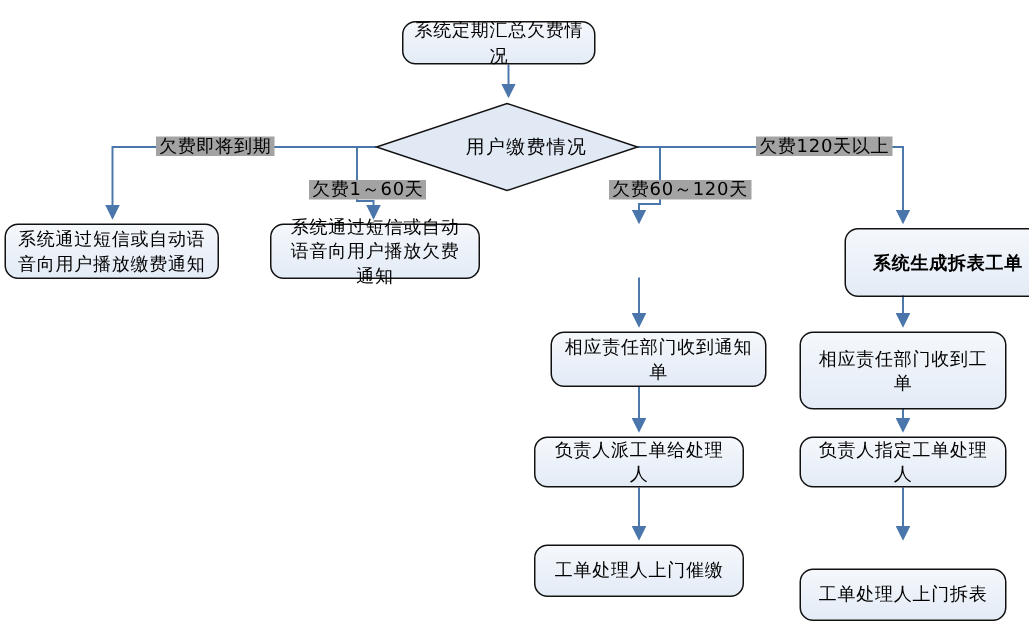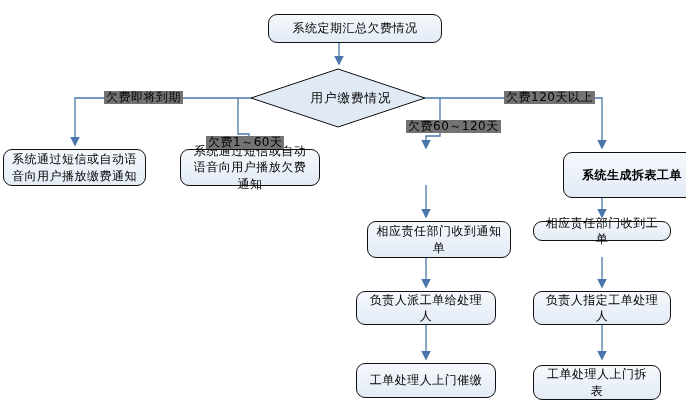--- a/index.html
+++ b/index.html
@@ -13,21 +13,21 @@
     display:flex;align-items:center;justify-content:center;text-align:center;
     background:linear-gradient(180deg,#f5f8fc 0%,#e3ebf6 100%);
     border:1px solid #111;border-radius:9px;
     font-size:12px;line-height:1.35;letter-spacing:0.5px;padding:2px 7px;
   }
   .decision-text{
     position:absolute;z-index:2;display:flex;align-items:center;justify-content:center;
     font-size:12.5px;letter-spacing:1px;
   }
   .edge-label{
-    position:absolute;z-index:3;background:#737373;padding:0 2px;
+    position:absolute;z-index:3;background:#a3a3a3;padding:0 2px;
     font-size:12px;line-height:13px;white-space:nowrap;letter-spacing:0.5px;
   }
 </style>
 </head>
 <body>
 
 <div class="canvas">
 
   <svg class="wires" width="686" height="417" viewBox="0 0 686 417">
     <defs>
@@ -52,44 +52,44 @@
       <polyline points="426,325 426,359" marker-end="url(#arrow)"></polyline>
 
       <polyline points="602,185 602,217" marker-end="url(#arrow)"></polyline>
       <polyline points="602,257 602,287" marker-end="url(#arrow)"></polyline>
       <polyline points="602,325 602,359" marker-end="url(#arrow)"></polyline>
     </g>
 
     <polygon points="338,69 425,98 338,127 251,98" fill="#e1e9f4" stroke="#111" stroke-width="1"></polygon>
   </svg>
 
-  <div class="node" style="left:268px;top:14px;width:174px;height:29px;">系统定期汇总欠费情况</div>
+  <div class="node" style="left:268px;top:14px;width:129px;height:29px;">系统定期汇总欠费情况</div>
 
   <div class="decision-text" style="left:264px;top:69px;width:174px;height:58px;">用户缴费情况</div>
 
   <div class="node" style="left:3px;top:149px;width:143px;height:37px;">系统通过短信或自动语音向用户播放缴费通知</div>
 
   <div class="node" style="left:180px;top:149px;width:140px;height:37px;">系统通过短信或自动语音向用户播放欠费通知</div>
 
 
   <div class="node" style="left:367px;top:221px;width:144px;height:37px;">相应责任部门收到通知单</div>
 
   <div class="node" style="left:356px;top:291px;width:140px;height:34px;">负责人派工单给处理人</div>
 
   <div class="node" style="left:356px;top:363px;width:140px;height:35px;">工单处理人上门催缴</div>
 
   <div class="node" style="left:563px;top:152px;width:138px;height:46px;font-weight:bold;">系统生成拆表工单</div>
 
-  <div class="node" style="left:533px;top:221px;width:138px;height:20px;">相应责任部门收到工单</div>
+  <div class="node" style="left:533px;top:221px;width:138px;height:52px;">相应责任部门收到工单</div>
 
   <div class="node" style="left:533px;top:291px;width:138px;height:34px;">负责人指定工单处理人</div>
 
-  <div class="node" style="left:533px;top:365px;width:128px;height:35px;">工单处理人上门拆表</div>
+  <div class="node" style="left:533px;top:379px;width:138px;height:35px;">工单处理人上门拆表</div>
 
   <span class="edge-label" style="left:104px;top:91px;">欠费即将到期</span>
 
-  <span class="edge-label" style="left:206px;top:120px;margin-top:16px;">欠费1～60天</span>
+  <span class="edge-label" style="left:206px;top:120px;">欠费1～60天</span>
 
   <span class="edge-label" style="left:406px;top:120px;">欠费60～120天</span>
 
   <span class="edge-label" style="left:504px;top:91px;">欠费120天以上</span>
 
 </div>
 
 </body></html>

